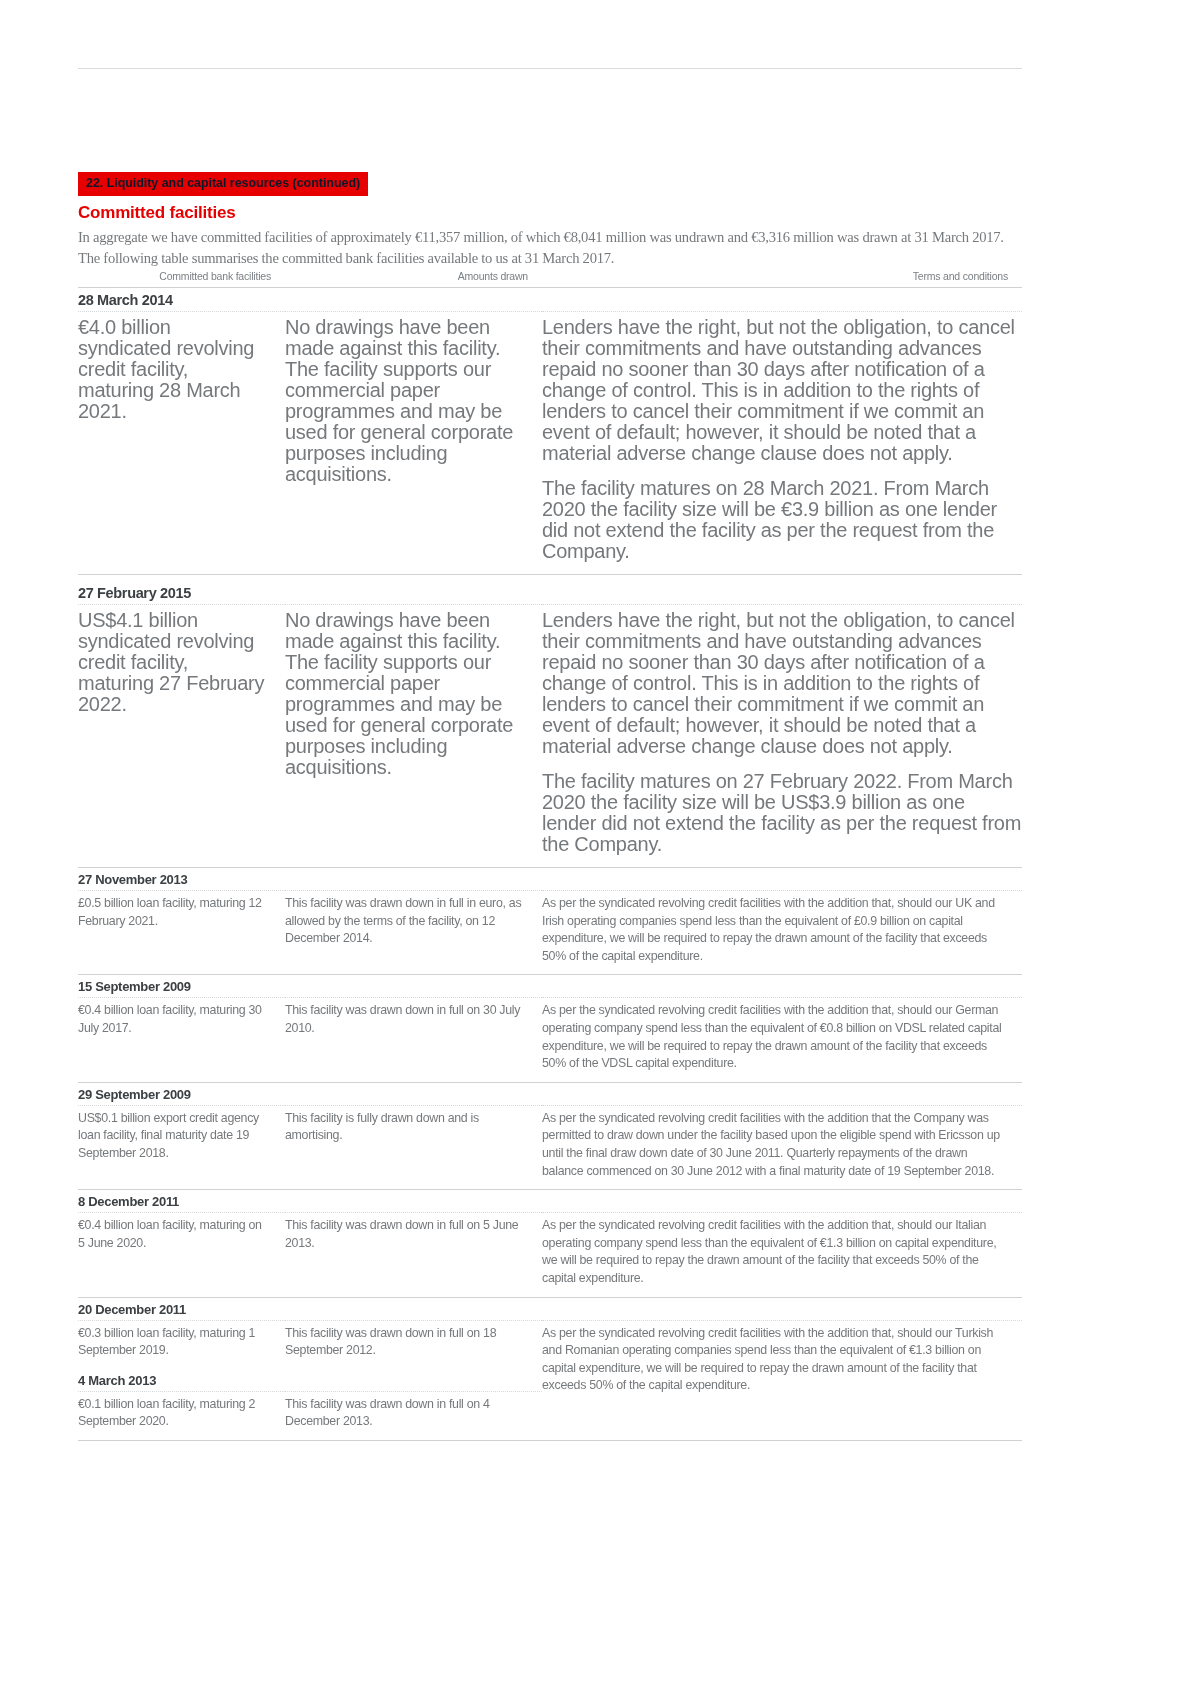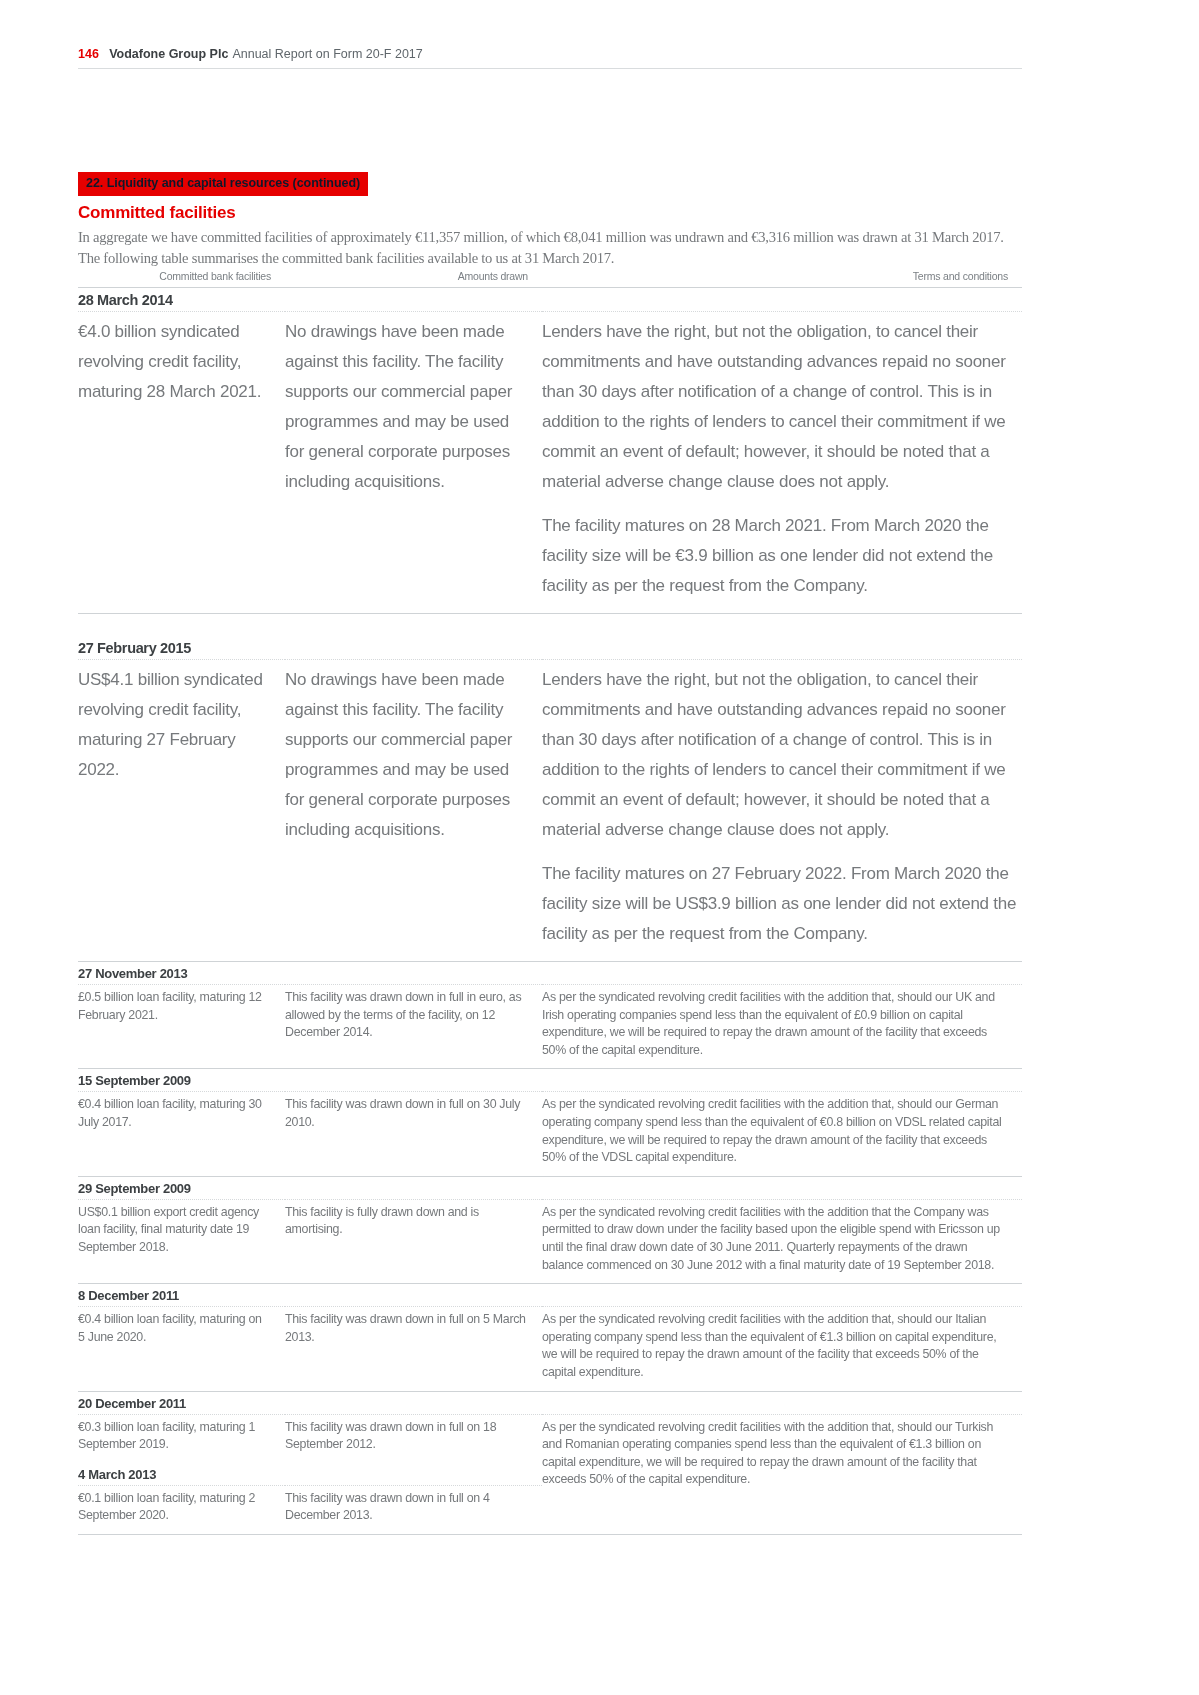--- a/index.html
+++ b/index.html
@@ -145,27 +145,27 @@
   
   .dateband td {
     font-size: 14.5px;
     font-weight: bold;
     color: #3c4043;
     letter-spacing: -0.35px;
     padding: 4px 0 3px 0;
     border-bottom: 1px dotted #d6d9db;
   }
   .dateband.topgap td {
-    padding-top: 26px;
+    padding-top: 10px;
   }
 
   
   .bodyrow td {
-    font-size: 17px;
-    line-height: 30px;
+    font-size: 20px;
+    line-height: 21px;
     color: #76797c;
     letter-spacing: -0.25px;
     padding: 5px 16px 12px 0;
     border-bottom: 1px solid #cfd3d6;
   }
   .bodyrow td:last-child { padding-right: 0; }
 
   
   .bodyrow.sm td {
     font-size: 12.4px;
@@ -185,23 +185,20 @@
 
   .merged-terms {
     border-bottom: 1px solid #cfd3d6;
   }
 </style>
 </head>
 <body>
 
 <div class="page">
 
-  <div class="runhead">
-    <span class="pagenum">146</span><span class="company">Vodafone Group Plc</span><span class="reportname">Annual Report on Form 20-F 2017</span>
-  </div>
   <div class="runhead-rule"></div>
 
 
   <div class="note-badge">22. Liquidity and capital resources (continued)</div>
 
   <div class="sub-heading">Committed facilities</div>
 
   <div class="intro">In aggregate we have committed facilities of approximately €11,357 million, of which €8,041 million was undrawn and €3,316 million was drawn at 31 March 2017. The following table summarises the committed bank facilities available to us at 31 March 2017.</div>
 
   <table class="fac-table">
@@ -270,21 +267,21 @@
         <td>US$0.1 billion export credit agency loan facility, final maturity date 19 September 2018.</td>
         <td>This facility is fully drawn down and is amortising.</td>
         <td>As per the syndicated revolving credit facilities with the addition that the Company was permitted to draw down under the facility based upon the eligible spend with Ericsson up until the final draw down date of 30 June 2011. Quarterly repayments of the drawn balance commenced on 30 June 2012 with a final maturity date of 19 September 2018.</td>
       </tr>
 
       <tr class="dateband sm">
         <td colspan="3">8 December 2011</td>
       </tr>
       <tr class="bodyrow sm">
         <td>€0.4 billion loan facility, maturing on 5 June 2020.</td>
-        <td>This facility was drawn down in full on 5 March 2013.</td>
+        <td>This facility was drawn down in full on 5 June 2013.</td>
         <td>As per the syndicated revolving credit facilities with the addition that, should our Italian operating company spend less than the equivalent of €1.3 billion on capital expenditure, we will be required to repay the drawn amount of the facility that exceeds 50% of the capital expenditure.</td>
       </tr>
 
       <tr class="dateband sm">
         <td colspan="3">20 December 2011</td>
       </tr>
       <tr class="bodyrow sm nb-first">
         <td>€0.3 billion loan facility, maturing 1 September 2019.</td>
         <td>This facility was drawn down in full on 18 September 2012.</td>
         <td class="merged-terms" rowspan="3">As per the syndicated revolving credit facilities with the addition that, should our Turkish and Romanian operating companies spend less than the equivalent of €1.3 billion on capital expenditure, we will be required to repay the drawn amount of the facility that exceeds 50% of the capital expenditure.</td>

